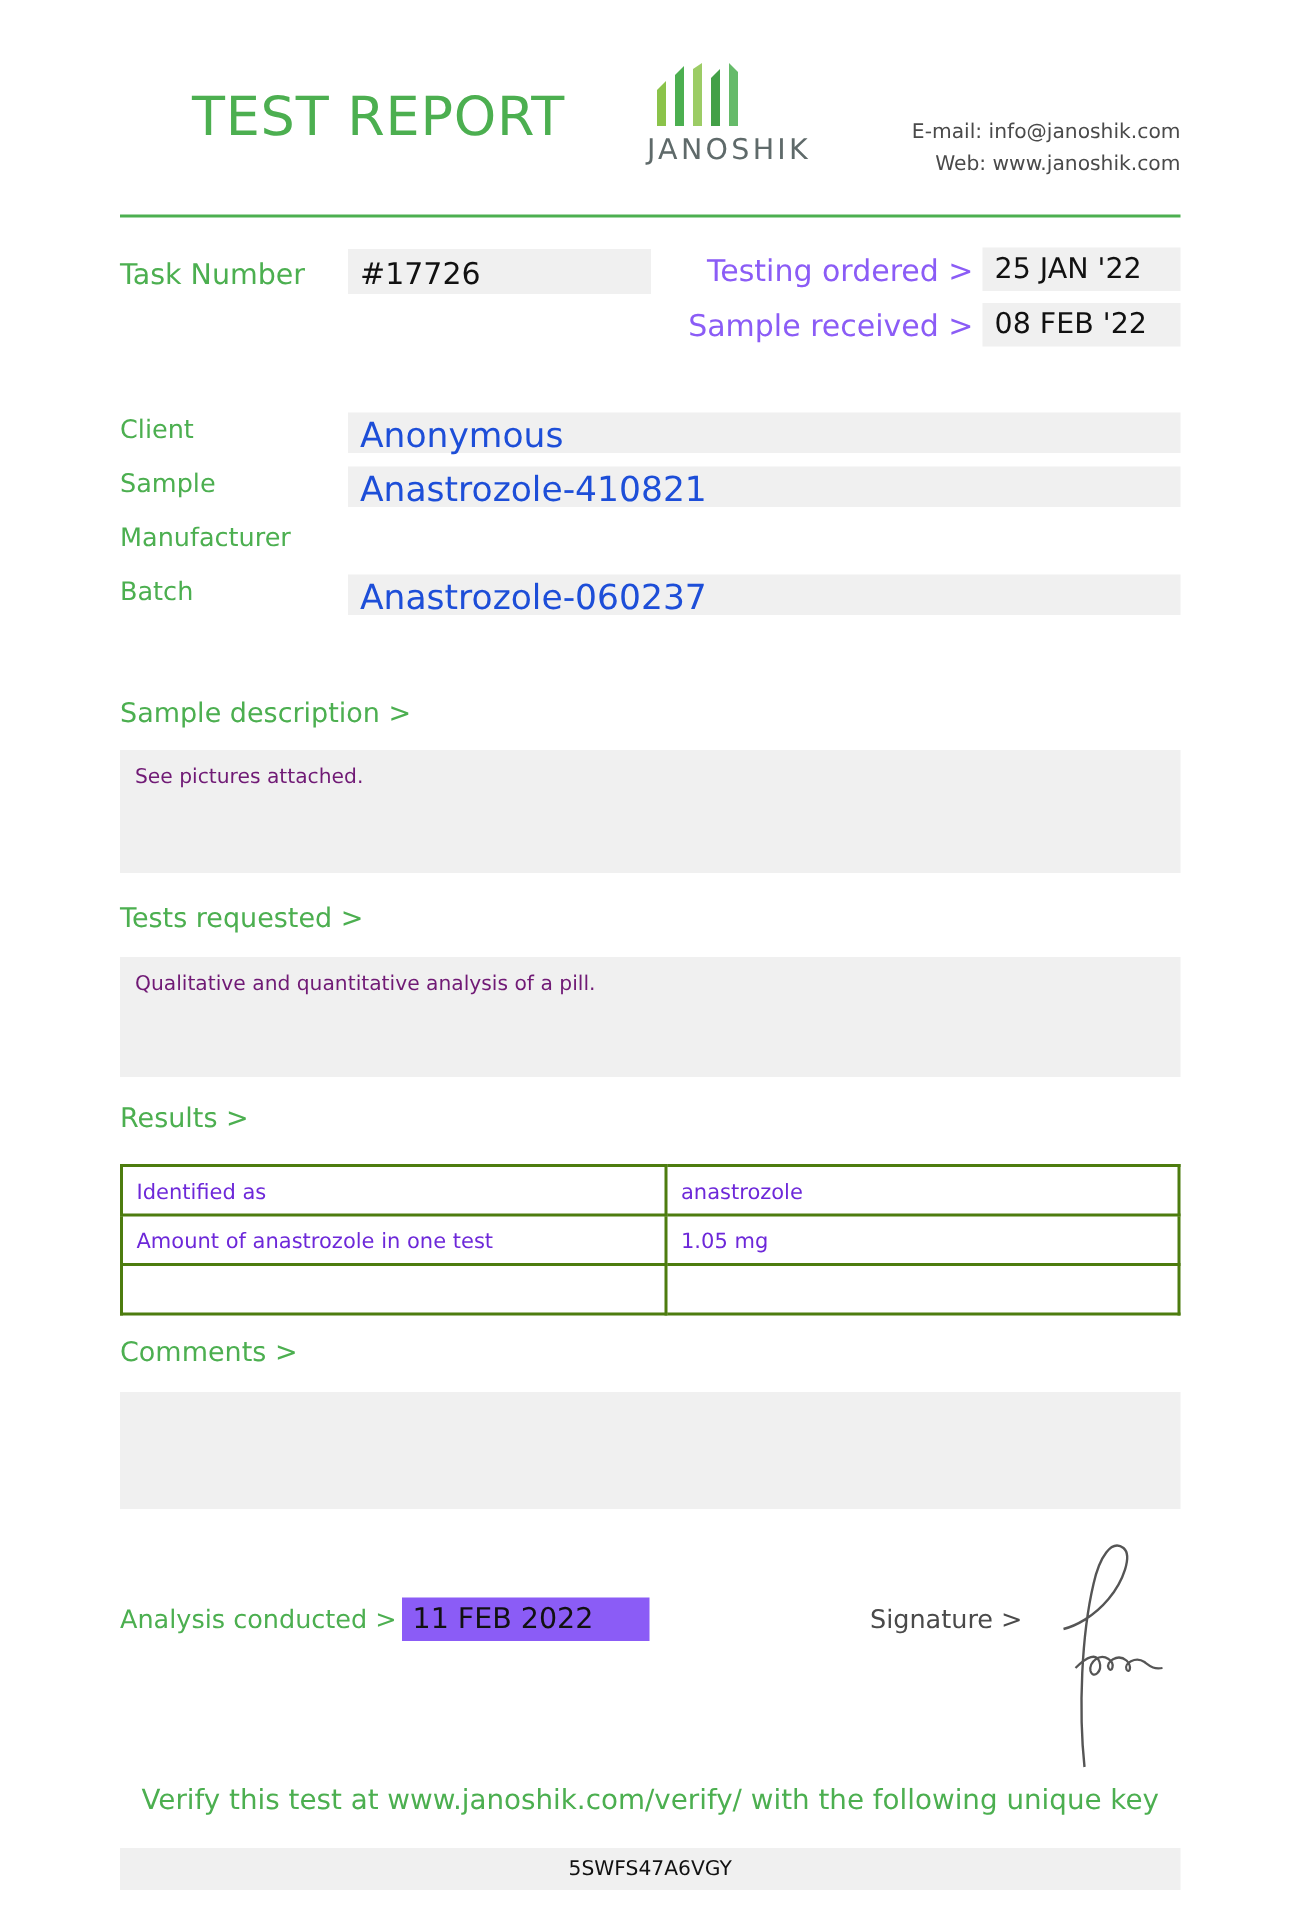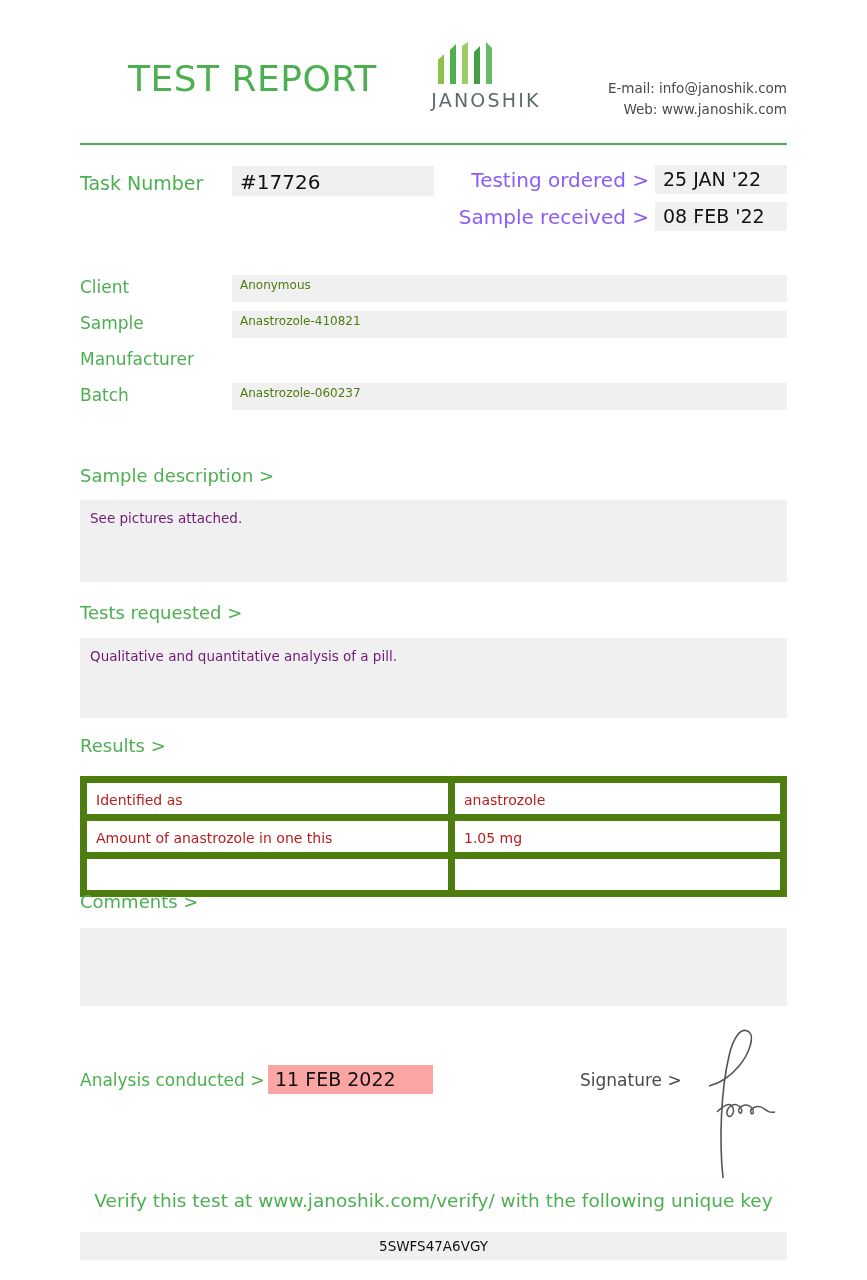--- a/index.html
+++ b/index.html
@@ -160,22 +160,22 @@
     color: #4caf50;
     font-size: 17px;
   }
   .info-value {
     position: absolute;
     left: 152px;
     right: 0;
     top: 0;
     height: 27px;
     background: #f0f0f0;
-    font-size: 12px;
-    color: #4d7c0f;
+    font-size: 23px;
+    color: #1d4ed8;
     padding: 3px 0 0 8px;
     box-sizing: border-box;
   }
 
   
   .section-head {
     position: absolute;
     left: 80px;
     color: #4caf50;
     font-size: 18px;
@@ -201,24 +201,24 @@
   .results-table {
     position: absolute;
     left: 80px;
     right: 80px;
     top: 776px;
     border-collapse: collapse;
     width: 707px;
     table-layout: fixed;
   }
   .results-table td {
-    border: 7px solid #4d7c0f;
+    border: 2px solid #4d7c0f;
     height: 29px;
     font-size: 14px;
-    color: #b91c1c;
+    color: #6d28d9;
     padding: 2px 0 0 9px;
     vertical-align: middle;
   }
   .results-table td.col-a { width: 352px; }
 
   #comments-head { top: 891px; }
   #comments-box  { top: 928px; height: 78px; }
 
   
   .analysis-label {
@@ -227,21 +227,21 @@
     top: 1070px;
     color: #4caf50;
     font-size: 17px;
   }
   .analysis-value {
     position: absolute;
     left: 268px;
     top: 1065px;
     width: 165px;
     height: 29px;
-    background: #fca5a5;
+    background: #8b5cf6;
     font-size: 19px;
     color: #111;
     padding: 3px 0 0 7px;
     box-sizing: border-box;
   }
   .signature-label {
     position: absolute;
     left: 580px;
     top: 1070px;
     color: #4a4a4a;
@@ -348,21 +348,21 @@
   <div class="section-box" id="tests-box">Qualitative and quantitative analysis of a pill.</div>
 
   <div class="section-head" id="results-head">Results &gt;</div>
   <table class="results-table">
     <tbody>
       <tr>
         <td class="col-a">Identified as</td>
         <td>anastrozole</td>
       </tr>
       <tr>
-        <td class="col-a">Amount of anastrozole in one this</td>
+        <td class="col-a">Amount of anastrozole in one test</td>
         <td>1.05 mg</td>
       </tr>
       <tr>
         <td class="col-a"></td>
         <td></td>
       </tr>
     </tbody>
   </table>
 
   <div class="section-head" id="comments-head">Comments &gt;</div>

